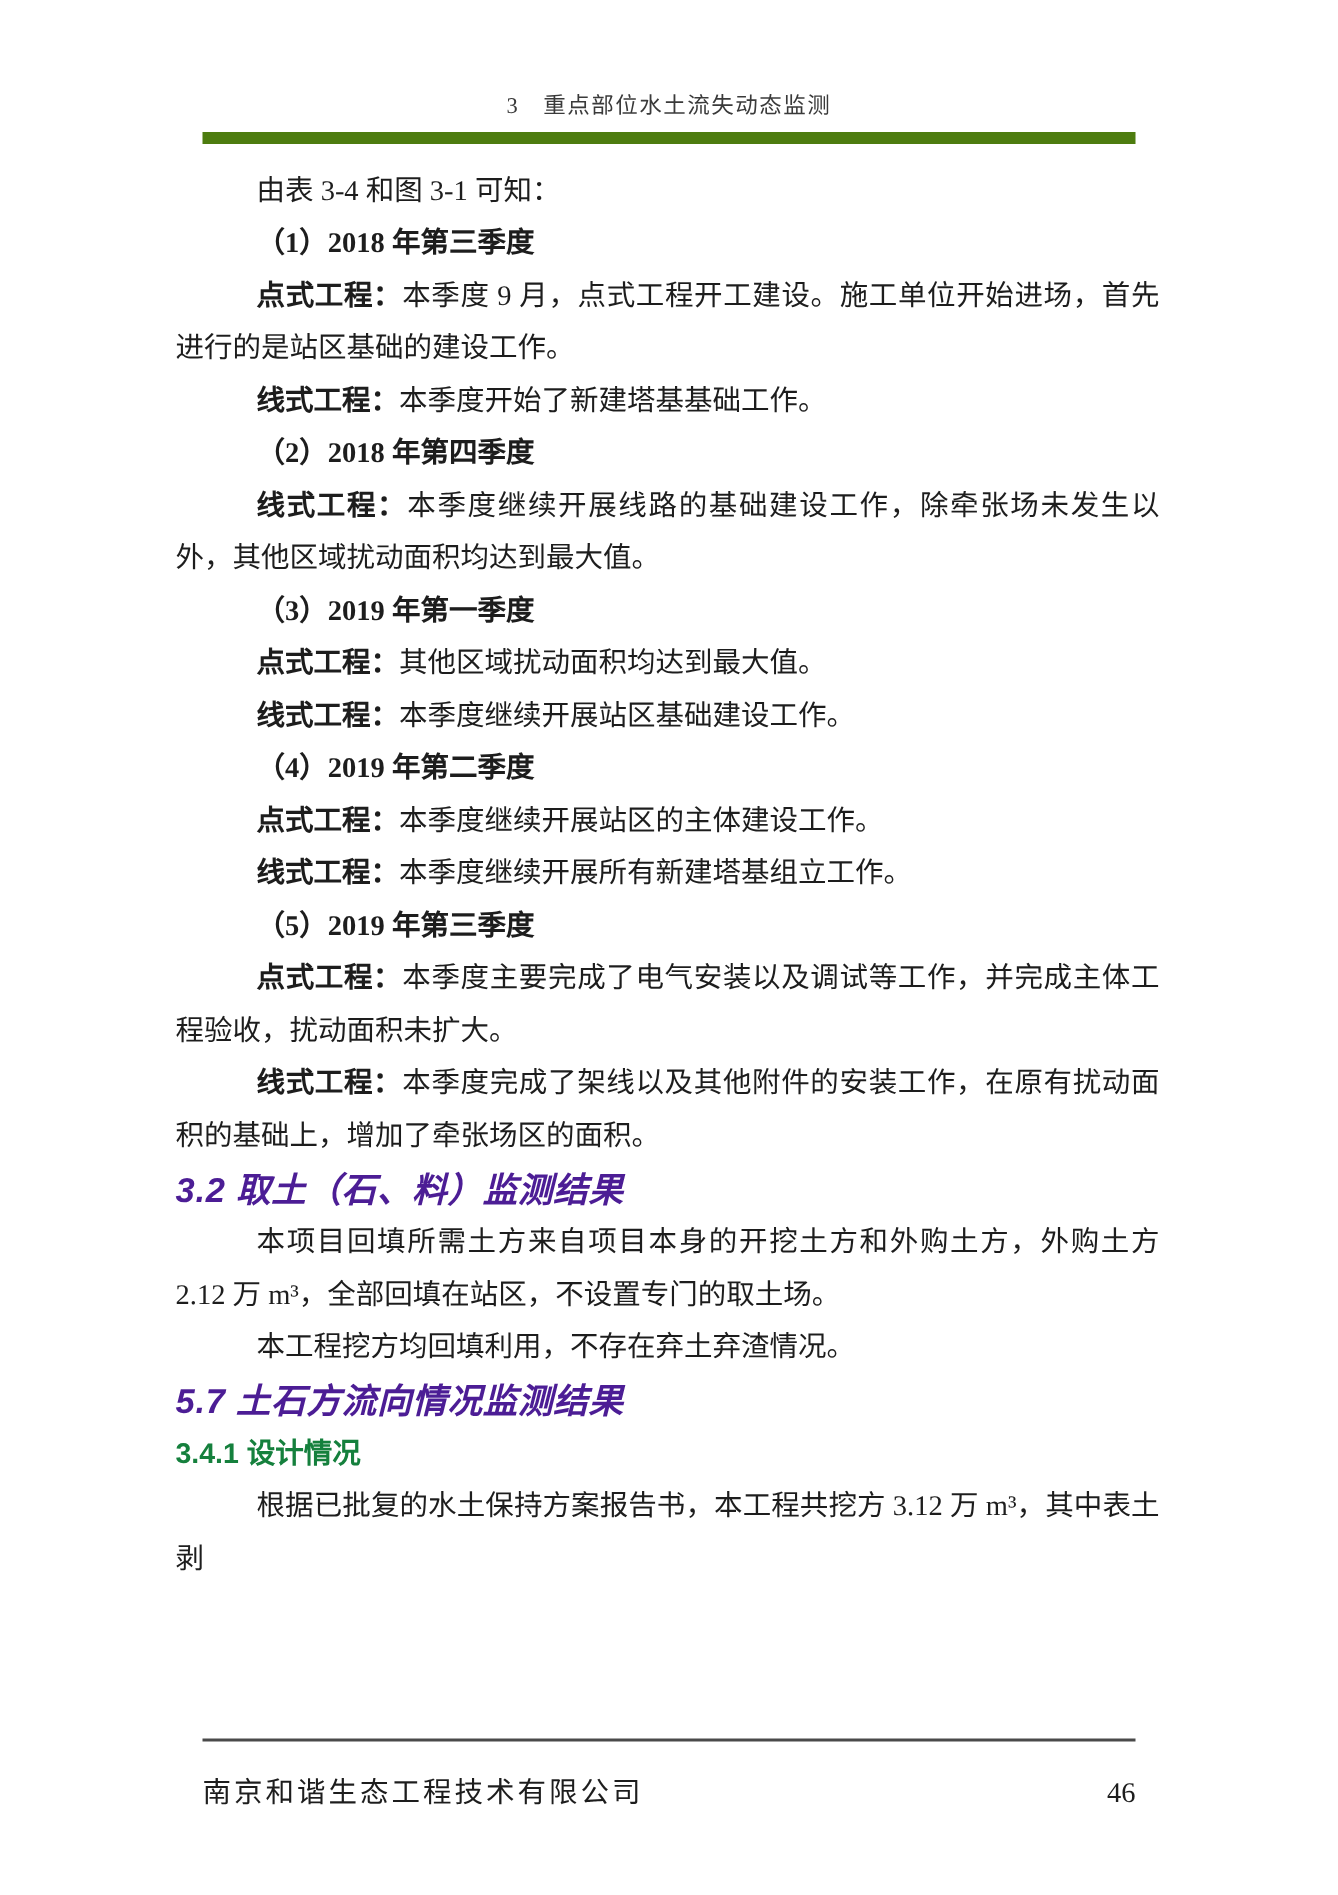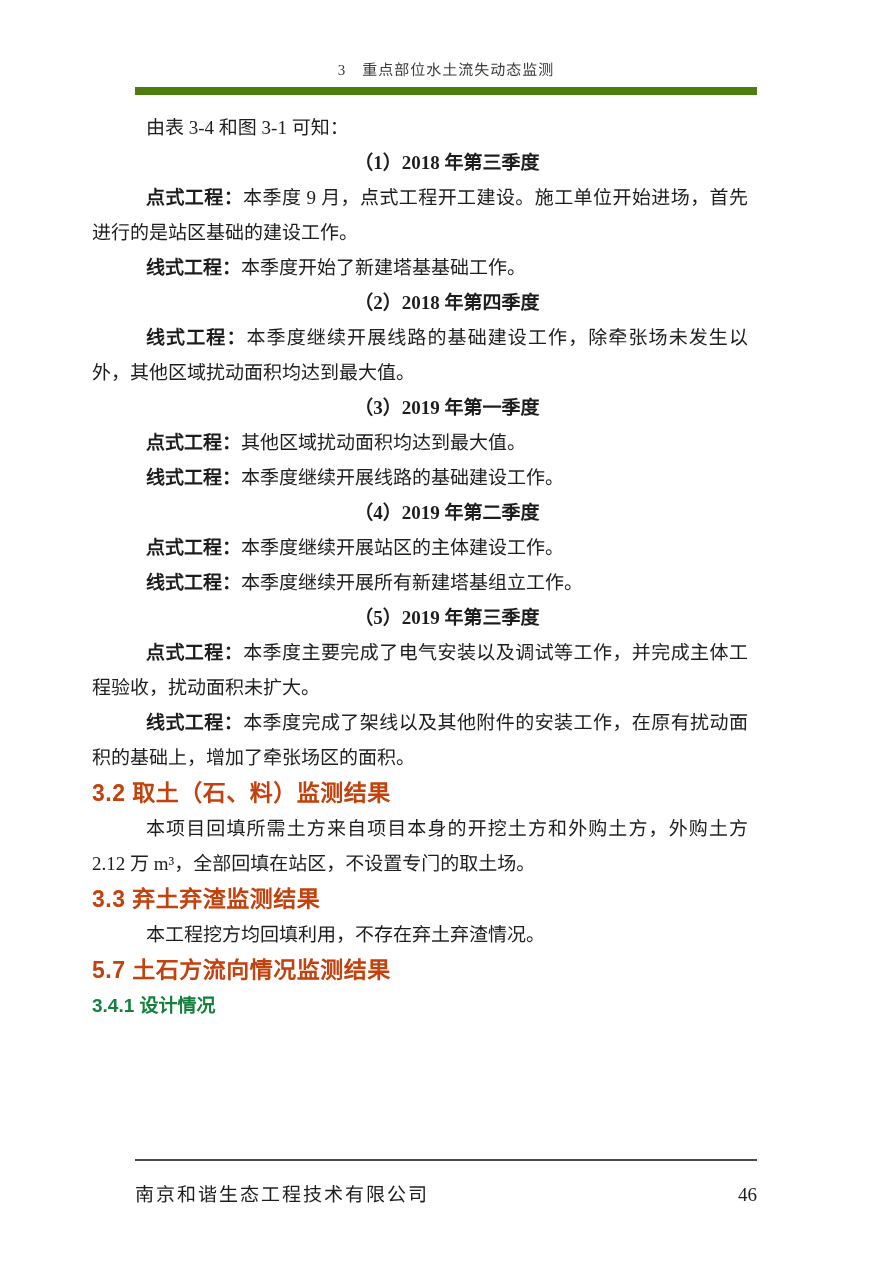--- a/index.html
+++ b/index.html
@@ -31,46 +31,47 @@
     font-size: 15px;
     letter-spacing: 1px;
     color: #3a3a3a;
     padding-bottom: 8px;
     border-bottom: 8px solid #4d7c0f;
   }
 
   
   .content {
     position: absolute;
-    left: 92px;
+    left: 117px;
     top: 110px;
     width: 656px;
   }
   .content p, .content h2, .content h3 { margin: 0; }
 
   .para, .labeled, .subhead {
     font-size: 19px;
     line-height: 35px;
     text-align: justify;
     text-indent: 54px;
   }
   .subhead {
     font-weight: 700;
-    text-align: center;
+    text-align: left;
   }
   .labeled .run-label { font-weight: 700; }
 
   .h2 {
     font-family: "Liberation Sans", "DejaVu Sans", sans-serif;
     font-size: 23px;
     font-weight: 700;
     line-height: 36px;
     margin: 4px 0 2px 0;
-    color: #c2410c;
+    color: #4c1d95;
     letter-spacing: 0.5px;
+    font-style: italic;
   }
   .h3 {
     font-family: "Liberation Sans", "DejaVu Sans", sans-serif;
     font-size: 19px;
     font-weight: 700;
     line-height: 35px;
     margin: 3px 0 0 0;
     color: #15803d;
   }
 
@@ -101,33 +102,33 @@
 
   <main class="content">
       <p class="para">由表 3-4 和图 3-1 可知：</p>
       <p class="subhead">（1）2018 年第三季度</p>
       <p class="labeled"><span class="run-label">点式工程：</span><span class="run-text">本季度 9 月，点式工程开工建设。施工单位开始进场，首先进行的是站区基础的建设工作。</span></p>
       <p class="labeled"><span class="run-label">线式工程：</span><span class="run-text">本季度开始了新建塔基基础工作。</span></p>
       <p class="subhead">（2）2018 年第四季度</p>
       <p class="labeled"><span class="run-label">线式工程：</span><span class="run-text">本季度继续开展线路的基础建设工作，除牵张场未发生以外，其他区域扰动面积均达到最大值。</span></p>
       <p class="subhead">（3）2019 年第一季度</p>
       <p class="labeled"><span class="run-label">点式工程：</span><span class="run-text">其他区域扰动面积均达到最大值。</span></p>
-      <p class="labeled"><span class="run-label">线式工程：</span><span class="run-text">本季度继续开展线路的基础建设工作。</span></p>
+      <p class="labeled"><span class="run-label">线式工程：</span><span class="run-text">本季度继续开展站区基础建设工作。</span></p>
       <p class="subhead">（4）2019 年第二季度</p>
       <p class="labeled"><span class="run-label">点式工程：</span><span class="run-text">本季度继续开展站区的主体建设工作。</span></p>
       <p class="labeled"><span class="run-label">线式工程：</span><span class="run-text">本季度继续开展所有新建塔基组立工作。</span></p>
       <p class="subhead">（5）2019 年第三季度</p>
       <p class="labeled"><span class="run-label">点式工程：</span><span class="run-text">本季度主要完成了电气安装以及调试等工作，并完成主体工程验收，扰动面积未扩大。</span></p>
       <p class="labeled"><span class="run-label">线式工程：</span><span class="run-text">本季度完成了架线以及其他附件的安装工作，在原有扰动面积的基础上，增加了牵张场区的面积。</span></p>
       <h2 class="h2">3.2 取土（石、料）监测结果</h2>
       <p class="para">本项目回填所需土方来自项目本身的开挖土方和外购土方，外购土方 2.12 万 m³，全部回填在站区，不设置专门的取土场。</p>
-      <h2 class="h2">3.3 弃土弃渣监测结果</h2>
       <p class="para">本工程挖方均回填利用，不存在弃土弃渣情况。</p>
       <h2 class="h2">5.7 土石方流向情况监测结果</h2>
       <h3 class="h3">3.4.1 设计情况</h3>
+      <p class="para">根据已批复的水土保持方案报告书，本工程共挖方 3.12 万 m³，其中表土剥</p>
     </main>
 
   <div class="page-footer">
     <span class="company">南京和谐生态工程技术有限公司</span>
     <span class="pagenum">46</span>
   </div>
 
 </div>
 
 </body></html>

